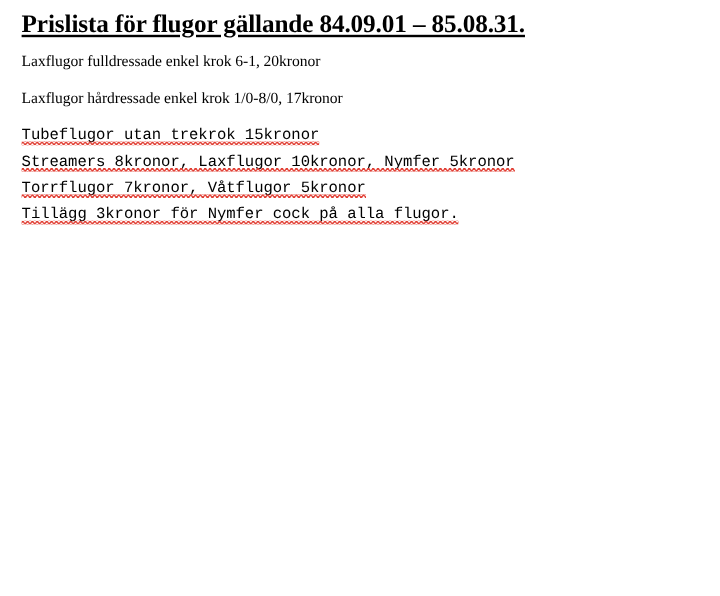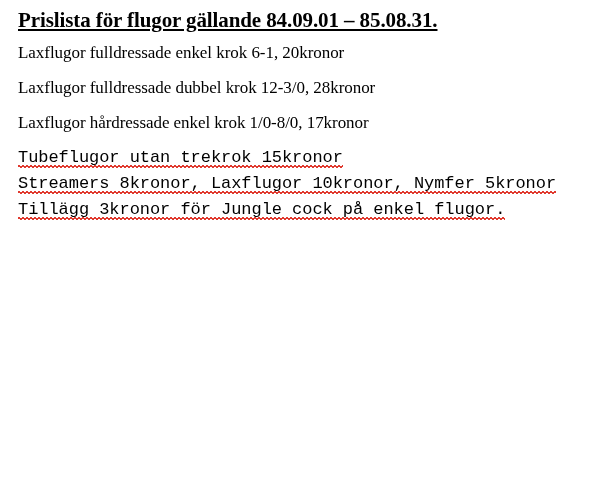--- a/index.html
+++ b/index.html
@@ -27,21 +27,21 @@
     text-decoration: underline;
     line-height: 1.35;
     margin: 0 0 10px 0;
     white-space: nowrap;
     letter-spacing: -0.1px;
   }
   .lines {
     display: block;
   }
   .line {
-    font-size: 17px;
+    font-size: 13px;
     line-height: 1.0;
     margin: 0 0 18px 0;
     white-space: nowrap;
     letter-spacing: -0.05px;
   }
   .line.tight {
     margin-bottom: 9px;
     font-family: Liberation Mono, monospace;
   }
   
@@ -65,19 +65,19 @@
     pointer-events: none;
   }
 </style>
 </head>
 <body>
 
 <div class="page">
   <h1 class="doc-title">Prislista för flugor gällande 84.09.01 – 85.08.31.</h1>
   <div class="lines">
     <p class="line"><span>Laxflugor fulldressade enkel krok 6-1, 20kronor</span></p>
-    <p class="line"><span>Laxflugor fulldressade dubbel krok 12-3/0, 28kronor</span></p>
     <p class="line"><span>Laxflugor hårdressade enkel krok 1/0-8/0, 17kronor</span></p>
     <p class="line tight"><span class="sp">Tubeflugor utan trekrok 15kronor</span></p>
     <p class="line tight"><span class="sp">Streamers 8kronor, Laxflugor 10kronor, Nymfer 5kronor</span></p>
-    <p class="line tight"><span class="sp">Tillägg 3kronor för Jungle cock på enkel flugor.</span></p>
+    <p class="line tight"><span class="sp">Torrflugor 7kronor, Våtflugor 5kronor</span></p>
+    <p class="line tight"><span class="sp">Tillägg 3kronor för Nymfer cock på alla flugor.</span></p>
   </div>
 </div>
 
 </body></html>

